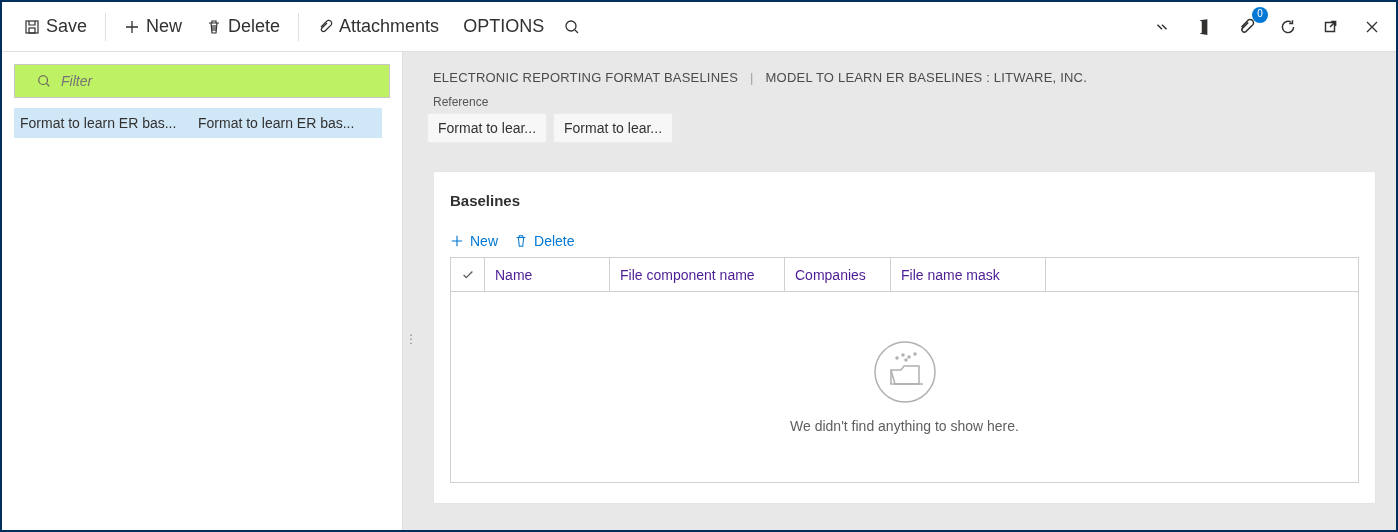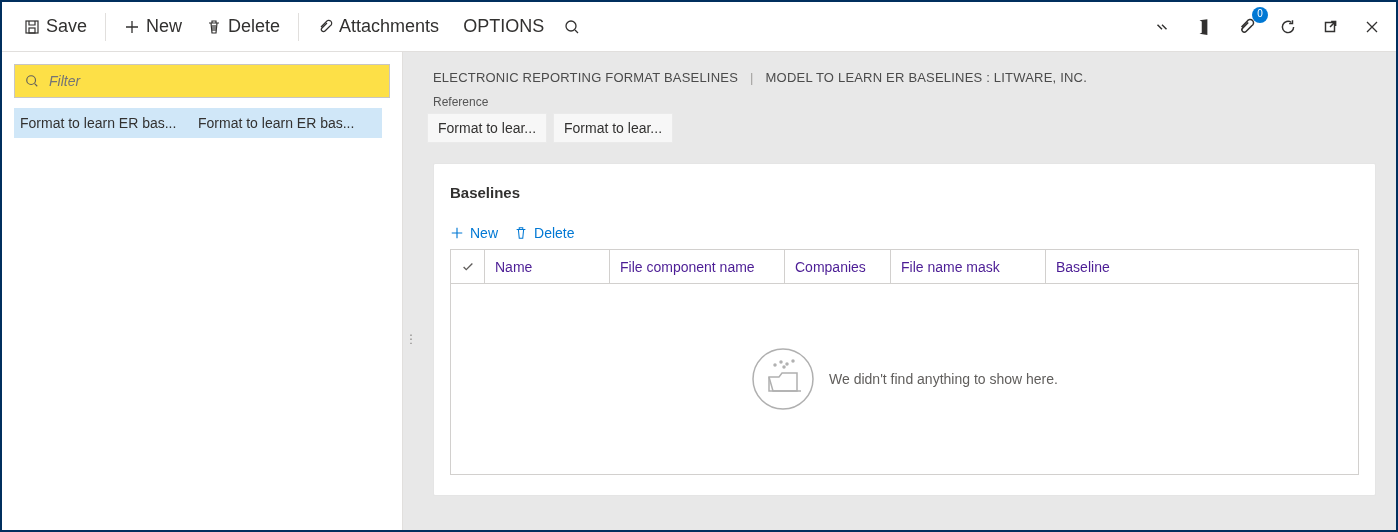--- a/index.html
+++ b/index.html
@@ -72,23 +72,23 @@
   }
   .left-panel {
     width: 400px;
     padding: 12px;
     display: flex; flex-direction: column; gap: 10px;
   }
   .filter-box {
     display: flex; align-items: center;
     border: 1px solid #c8c6c4;
     height: 34px;
-    padding: 0 10px;
+    padding: 0 22px;
     gap: 8px;
-    background: #fde047;
+    background: #bef264;
     width: 376px;
   }
   .filter-box input {
     border: none; outline: none; width: 100%;
     font-size: 14px; font-style: italic; color: #605e5c;
     background: transparent;
   }
   .list-row {
     display: flex; height: 30px; align-items: center;
     padding: 0 6px;
@@ -120,21 +120,21 @@
     padding: 18px 0 6px 14px;
   }
   .bc-line .sep { color: #a19f9d; }
   .ref-label {
     font-size: 12px; color: #555;
     padding: 4px 0 4px 14px;
   }
   .ref-values {
     display: flex; gap: 6px;
     padding-left: 8px;
-    margin-bottom: 20px;
+    margin-bottom: 28px;
   }
   .ref-chip {
     background: #f7f7f7;
     border: 1px solid #eaeaea;
     height: 30px;
     display: inline-flex; align-items: center;
     padding: 0 10px;
     font-size: 14px;
     color: #323130;
     max-width: 120px;
@@ -179,20 +179,21 @@
   }
   .gh-check { width: 34px; justify-content: center; padding: 0; }
   .gh-name { width: 125px; }
   .gh-file { width: 175px; }
   .gh-comp { width: 106px; }
   .gh-mask { width: 155px; }
   .gh-base { flex: 1; border-right: none; }
   .grid-empty {
     height: 190px;
     display: flex;
+    flex-direction: column;
     align-items: center;
     justify-content: center;
     color: #605e5c;
     font-size: 14px;
     gap: 14px;
   }
   .empty-icon {
     width: 64px; height: 64px;
     color: #b0b0b0;
   }
@@ -372,21 +373,20 @@
           <div class="grid-header">
             <div class="gh-cell gh-check">
               <svg width="14" height="14" viewBox="0 0 16 16" fill="none" stroke="#605e5c" stroke-width="1.6">
                 <path d="M3 8l3 3 7-7"></path>
               </svg>
             </div>
             <div class="gh-cell gh-name">Name</div>
             <div class="gh-cell gh-file">File component name</div>
             <div class="gh-cell gh-comp">Companies</div>
             <div class="gh-cell gh-mask">File name mask</div>
-            <div class="gh-cell gh-base">Baseline</div>
           </div>
           <div class="grid-empty">
             <span class="empty-icon">
               <svg width="64" height="64" viewBox="0 0 64 64" fill="none" stroke="#b0b0b0" stroke-width="1.5">
                 <circle cx="32" cy="32" r="30"></circle>
                 <path d="M18 30h10l3-4h15v18H18z" fill="none"></path>
                 <path d="M18 30l4 14h28"></path>
                 <circle cx="24" cy="18" r="1" fill="#b0b0b0"></circle>
                 <circle cx="30" cy="15" r="1" fill="#b0b0b0"></circle>
                 <circle cx="36" cy="17" r="1" fill="#b0b0b0"></circle>

